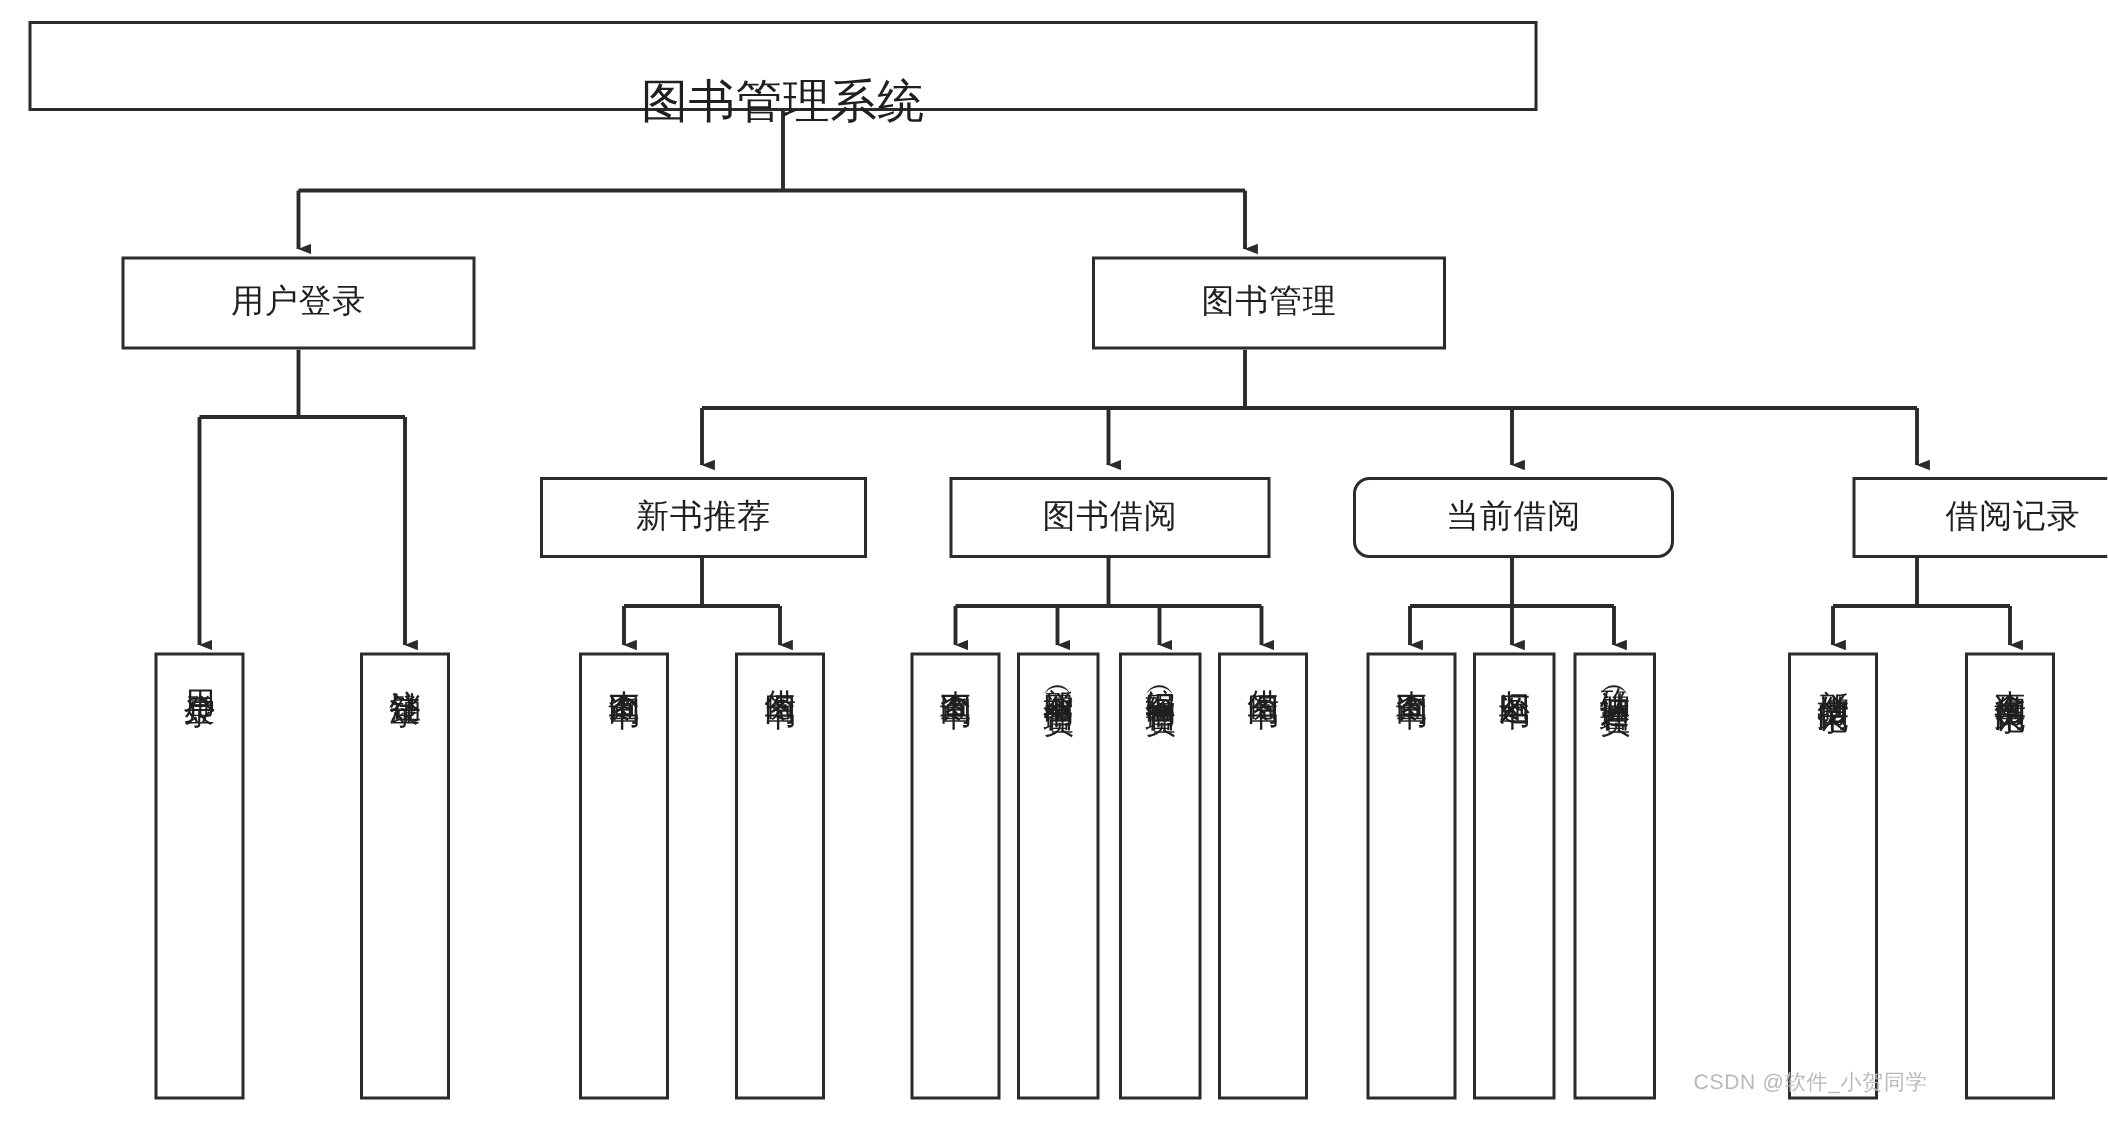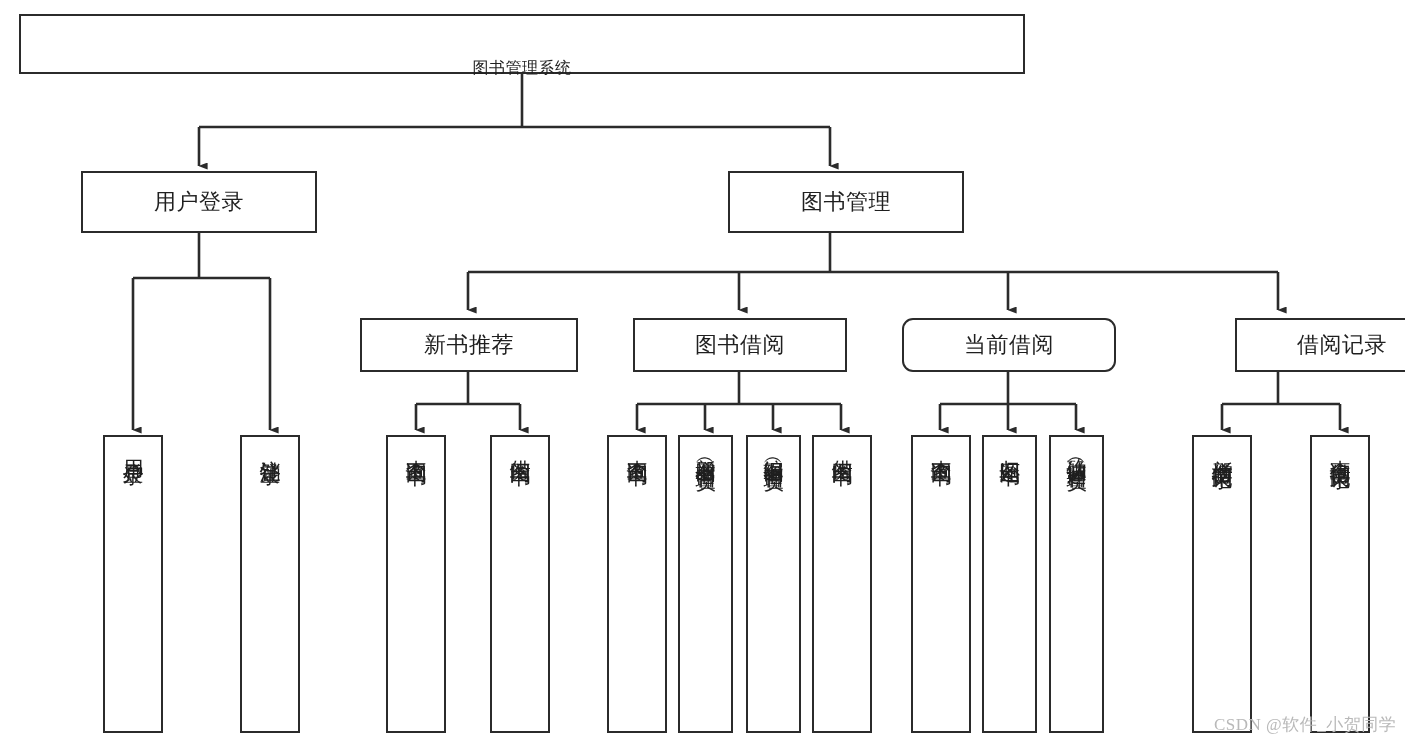--- a/index.html
+++ b/index.html
@@ -44,21 +44,21 @@
     display: block;
     line-height: 1.18;
     letter-spacing: 0.5px;
   }
   
   .node.horiz .label {
     writing-mode: horizontal-tb;
     font-size: 22px;
   }
   .node.root .label {
-    font-size: 16px;
+    font-size: 31px;
     margin-top: 48px;
   }
   
   .node.vert {
     align-items: flex-start;
     justify-content: center;
     padding-top: 6px;
   }
   .node.vert .label {
     writing-mode: vertical-rl;
@@ -67,28 +67,28 @@
     line-height: 1.06;
     letter-spacing: 2px;
     white-space: nowrap;
   }
   .node.vert.narrow .label {
     font-size: 20px;
   }
   #watermark {
     position: absolute;
     z-index: 5;
-    left: 1214px;
+    left: 1129px;
     top: 713px;
-    font-size: 17px;
+    font-size: 14px;
     color: #b9b9b9;
     letter-spacing: 0.5px;
     white-space: nowrap;
     pointer-events: none;
-    font-family: Liberation Serif, serif;
+    font-family: Liberation Sans, sans-serif;
   }
 </style>
 </head>
 <body>
 
 <div id="diagram-root">
 
   <svg id="connectors" viewBox="0 0 1405 747" width="1405" height="747" xmlns="http://www.w3.org/2000/svg">
     <defs>
       <marker id="arrowhead" markerWidth="7" markerHeight="9" refX="3.5" refY="8.6" orient="auto" markerUnits="userSpaceOnUse">

